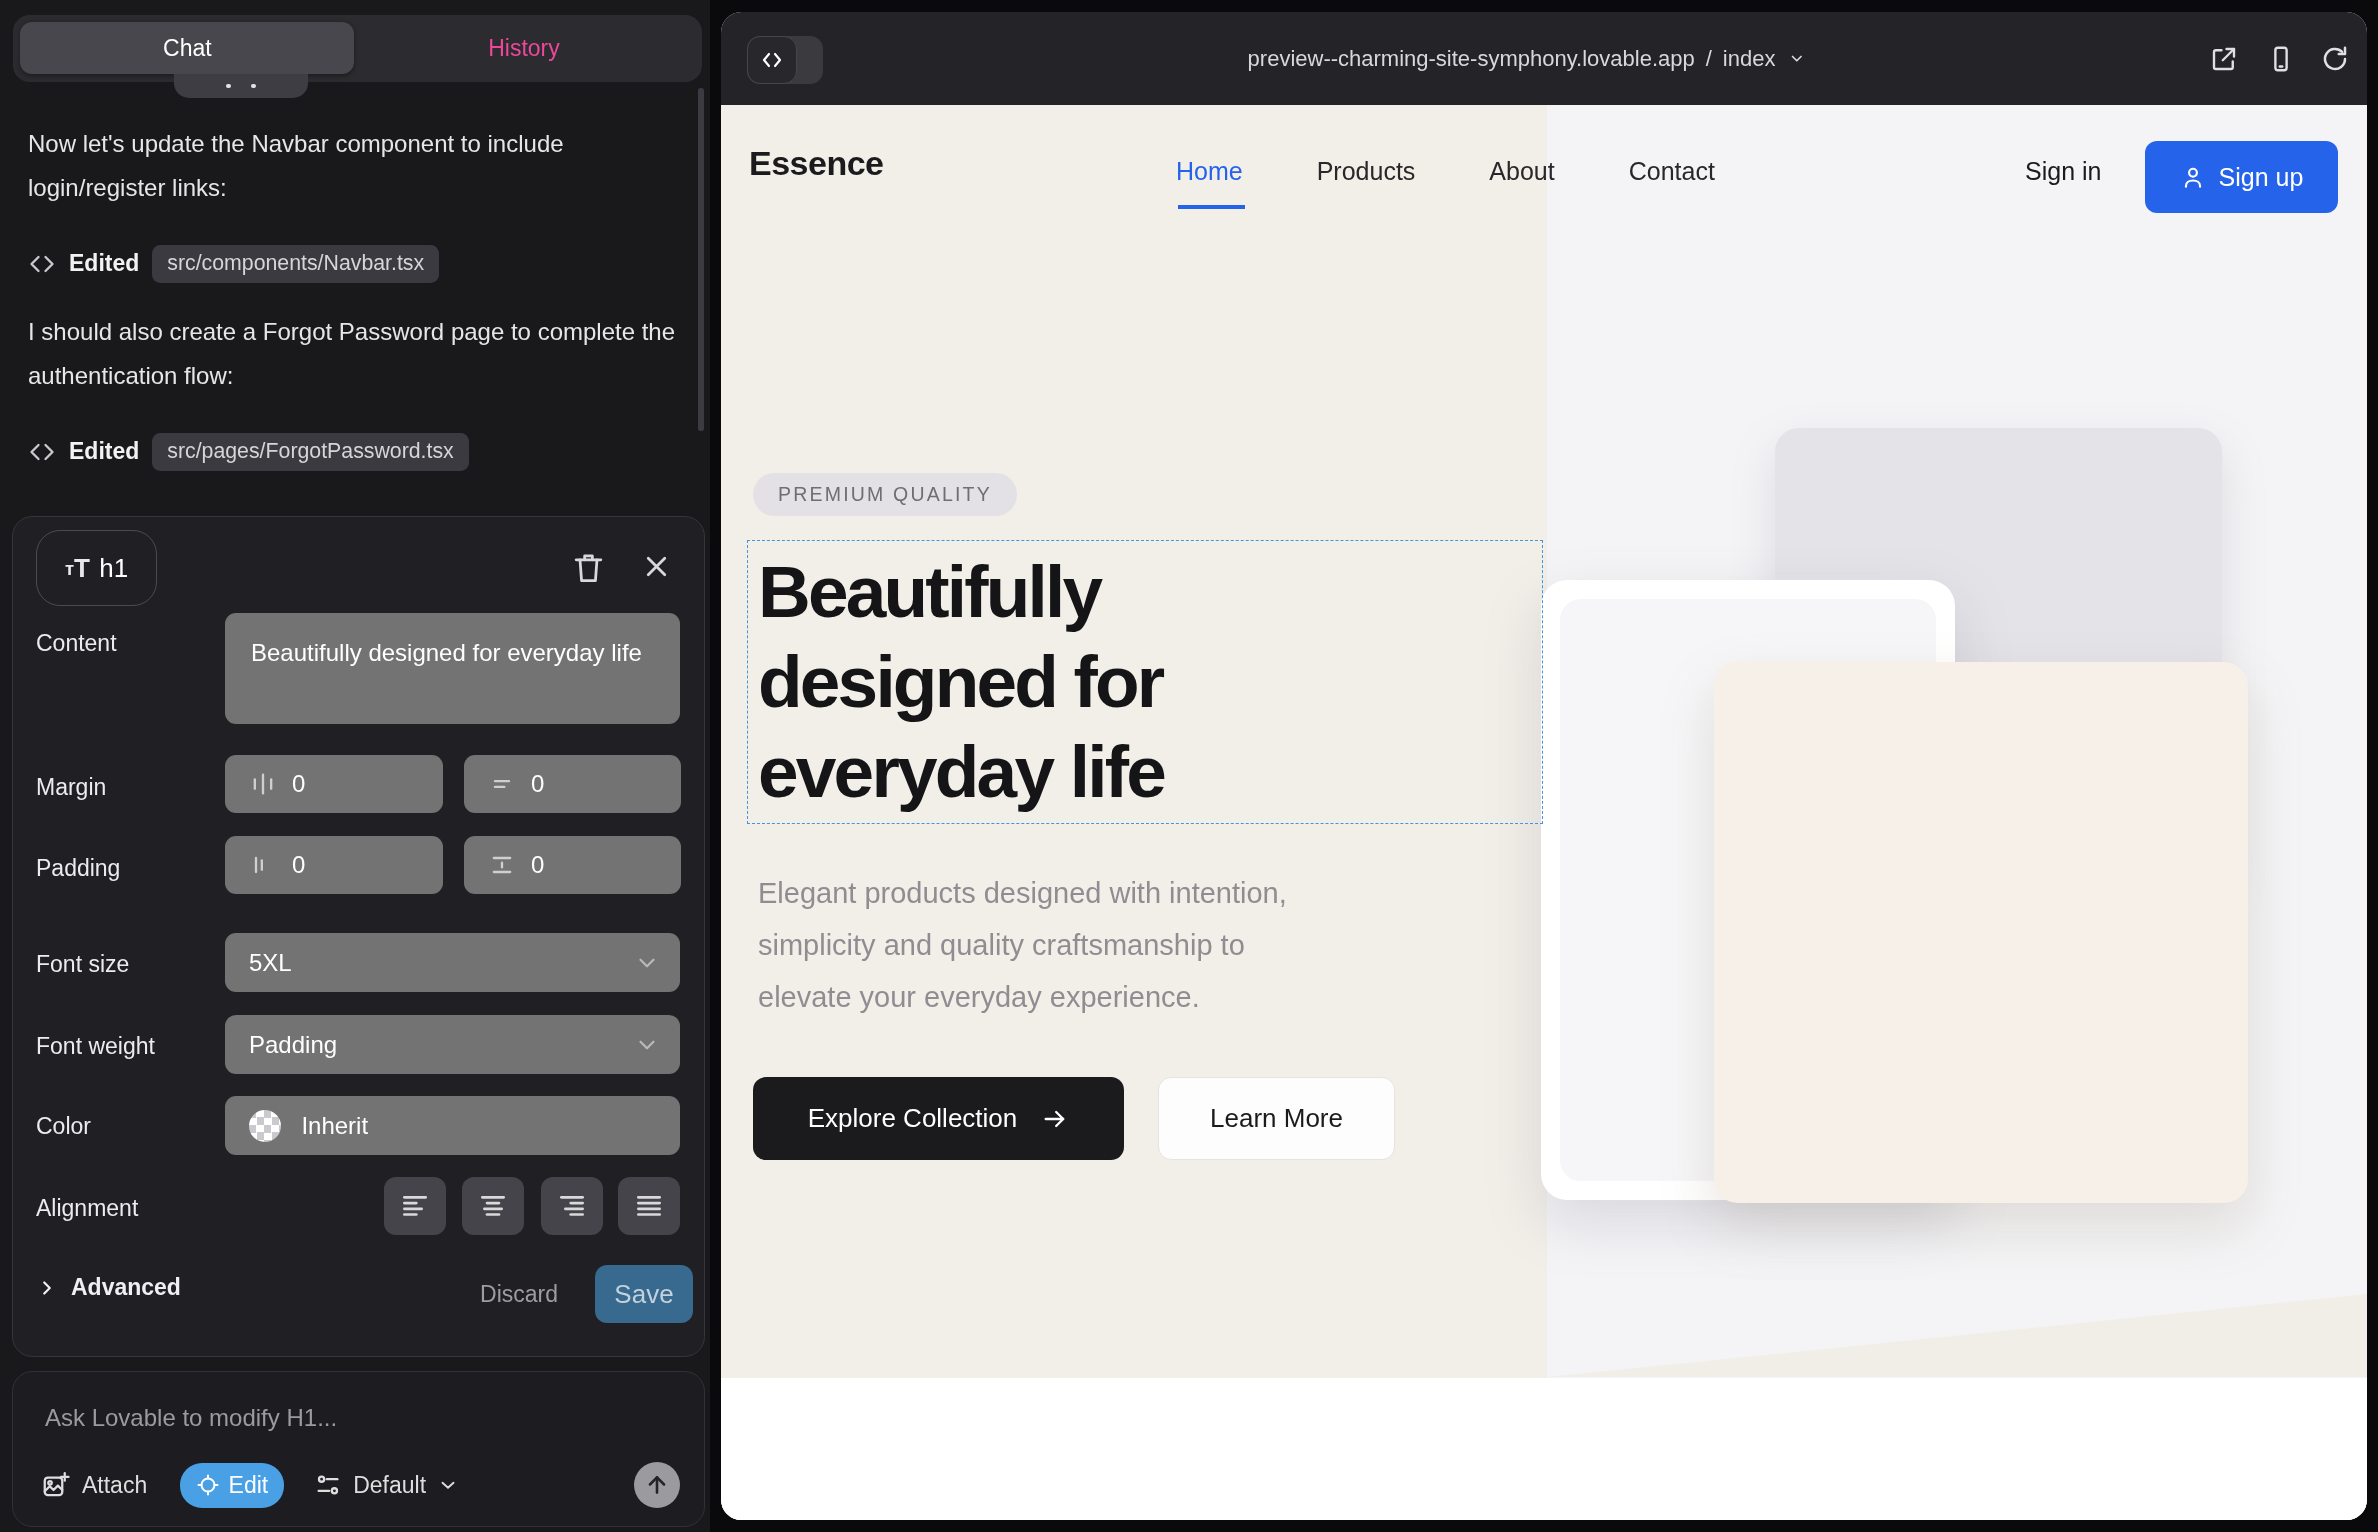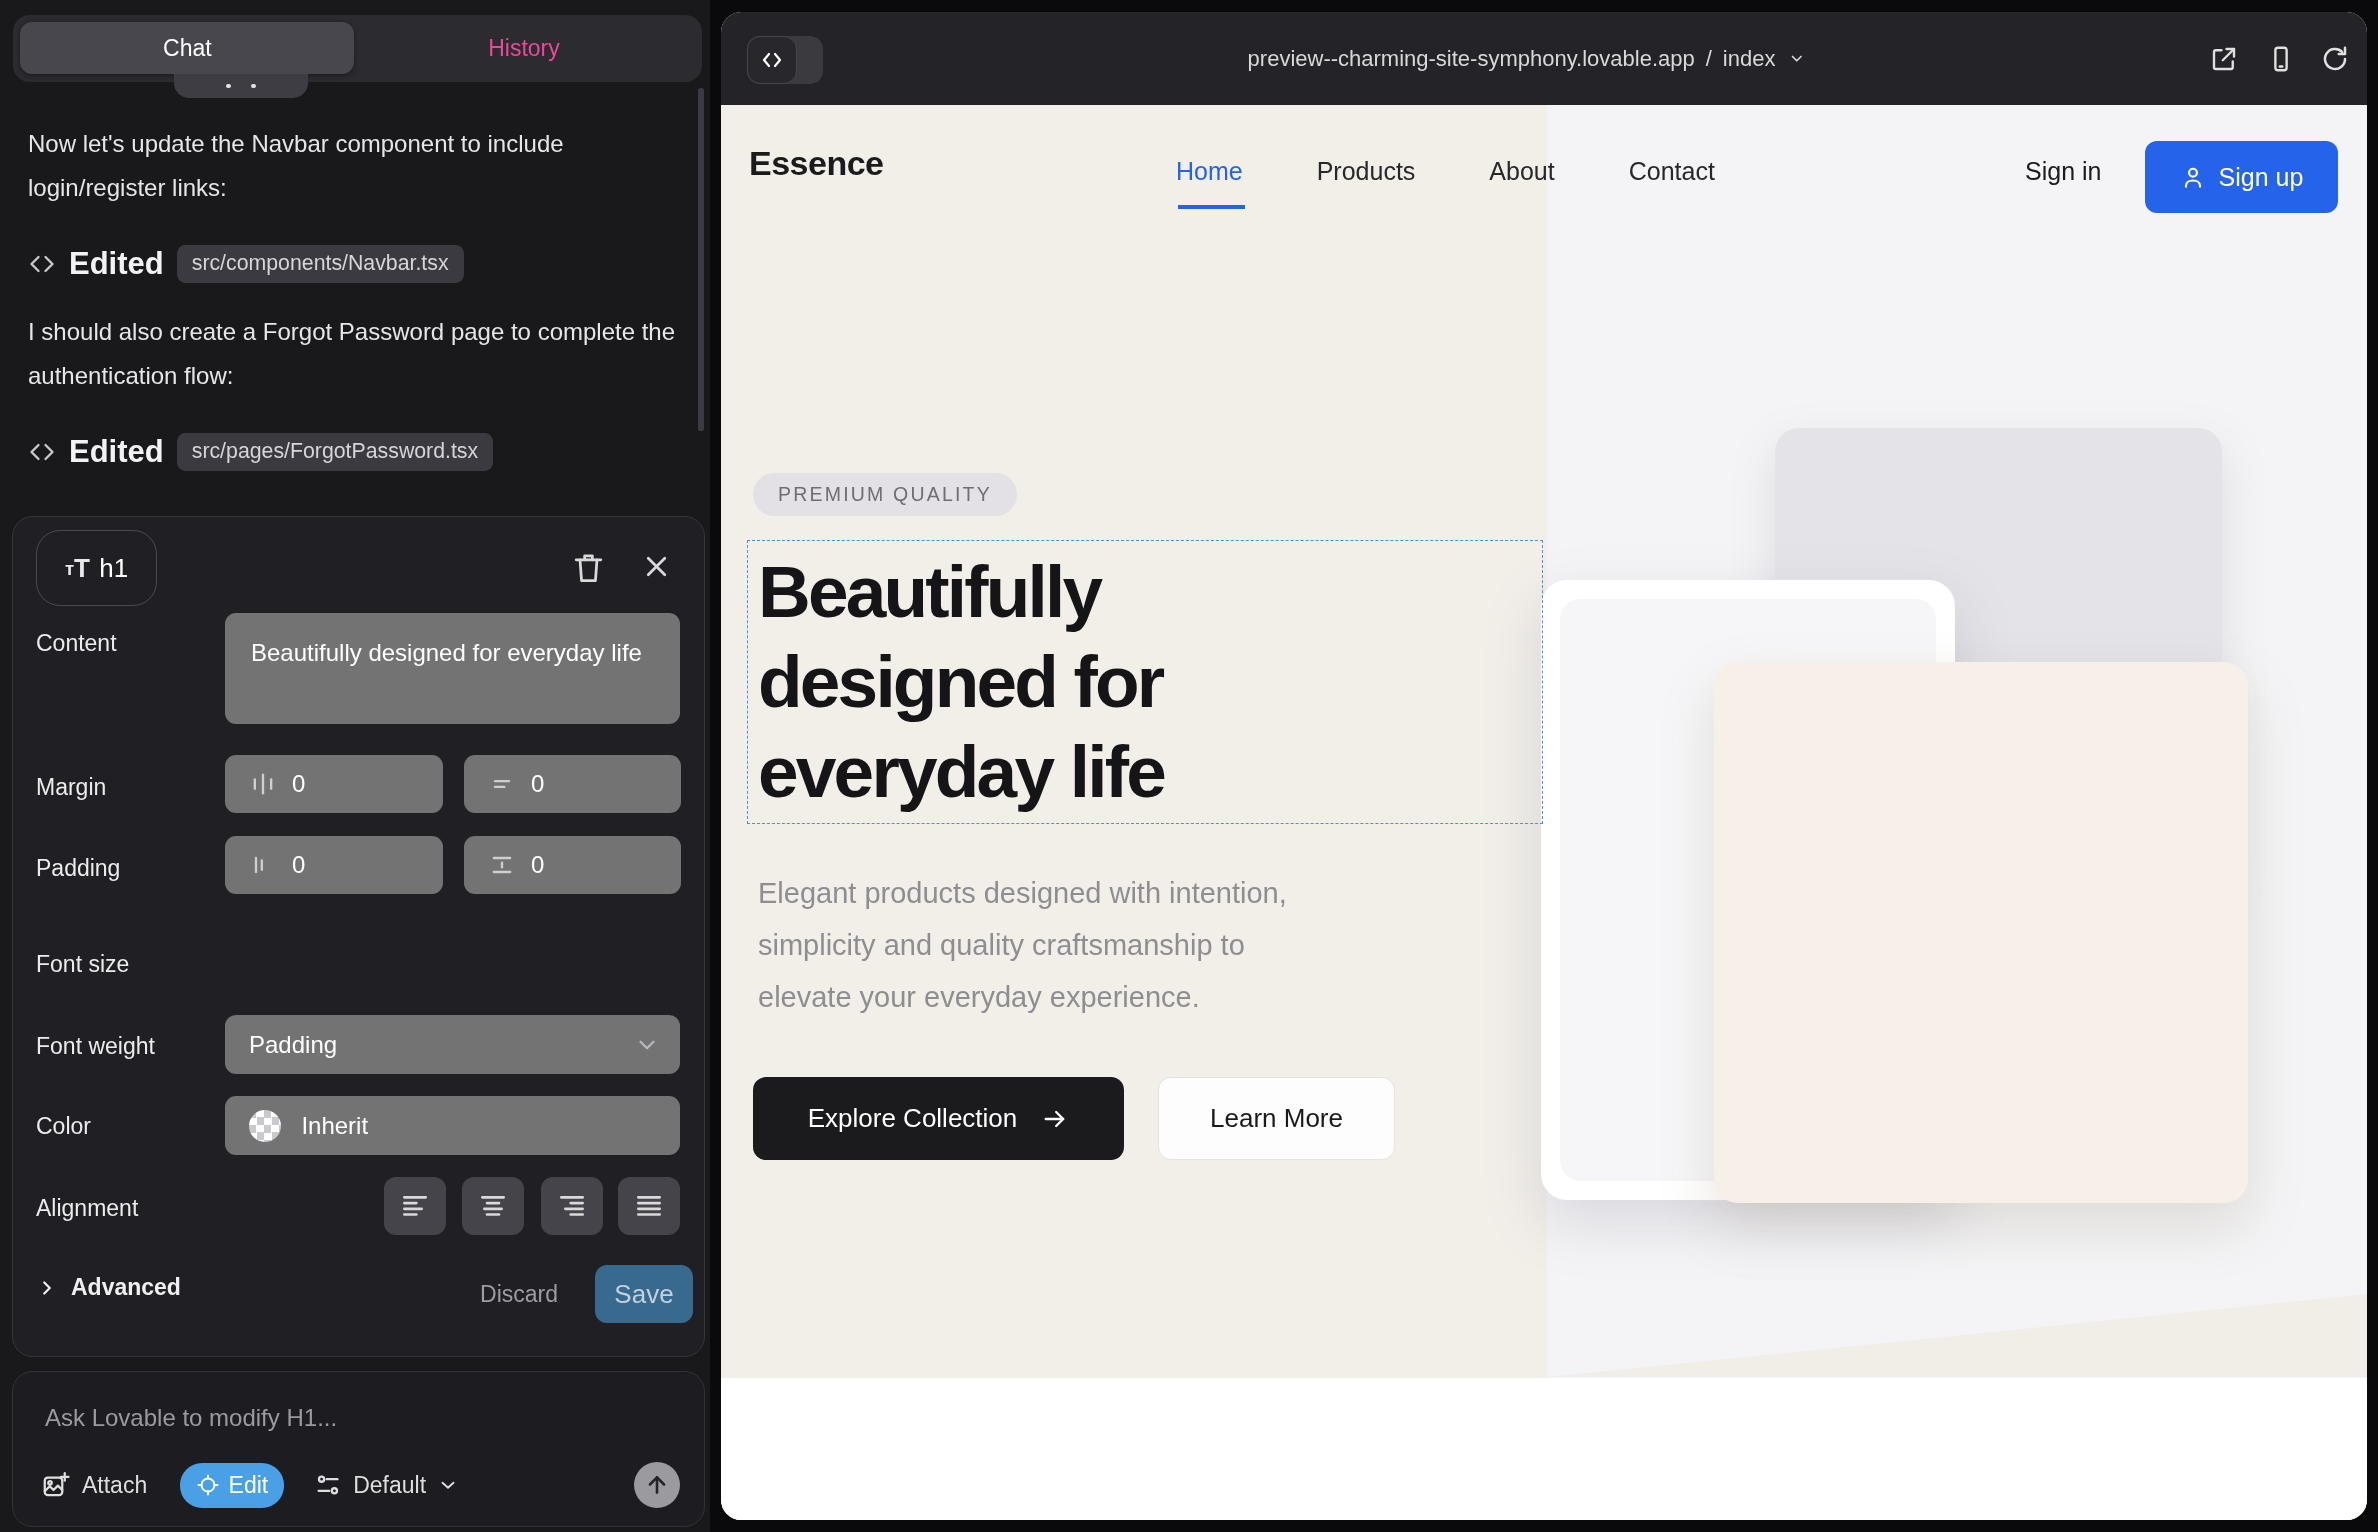--- a/index.html
+++ b/index.html
@@ -17,21 +17,21 @@
        font-size:23px;color:#ec4899;}
   .tab.active{left:7.4px;width:334px;background:#47474d;color:#ffffff;box-shadow:0 1.9px 5.6px rgba(0,0,0,.35);}
   .tab.inactive{left:341px;width:340px;}
   .dots-pill{left:174px;top:74px;width:134px;height:24px;background:#3d3d43;border-radius:0 0 15px 15px;
              display:flex;align-items:center;justify-content:center;gap:20.4px;}
   .dots-pill i{width:4.6px;height:4.6px;border-radius:50%;background:#e3e3e6;}
 
   .msg{left:28px;width:654px;font-size:24px;line-height:44px;color:#e6e6e8;}
   .edited-row{left:28px;height:45px;display:flex;align-items:center;gap:13px;}
   .edited-row .code-ic{color:#c9c9cd;}
-  .edited-label{font-size:31px;font-weight:700;color:#f2f2f4;}
+  .edited-label{font-size:23px;font-weight:700;color:#f2f2f4;}
   .file-chip{background:#3a3a40;border-radius:8.3px;padding:6.5px 15px;font-size:21.3px;color:#d6d6d9;}
 
   
   .editor{left:12px;top:516px;width:693px;height:841px;background:#202024;border:1.9px solid #35353b;border-radius:20.4px;box-sizing:border-box;}
   .tag-badge{left:23px;top:13px;width:119px;height:74px;border:1.9px solid #4a4a50;border-radius:24px;
              display:flex;align-items:center;justify-content:center;gap:9.3px;color:#fff;}
   .tT{display:flex;align-items:flex-end;color:#e8e8ea;font-weight:600;}
   .tT .sm{font-size:18.6px;line-height:26px;}
   .tT .lg{font-size:26px;line-height:28px;}
   .tag-name{font-size:26px;color:#fff;}
@@ -205,20 +205,30 @@
             <svg width="28" height="28" viewBox="0 0 24 24" fill="none" stroke="currentColor" stroke-width="2" stroke-linecap="round">
               <path d="M5 6h14"></path>
               <path d="M5 18h14"></path>
               <path d="M12 10v4"></path>
             </svg>
         <span class="val" style="margin-left:15px;">0</span>
           </span>
       </div>
 
       <div class="abs fld-label" style="top:434px;">Font size</div>
+      <div class="abs field" style="left:212px;top:416px;width:455px;height:59px;">
+        <span class="ph">
+            <span class="val">5XL</span>
+          </span>
+        <span class="chev">
+          <svg width="26" height="26" viewBox="0 0 24 24" fill="none" stroke="currentColor" stroke-width="2" stroke-linecap="round" stroke-linejoin="round">
+              <polyline points="6 9 12 15 18 9"></polyline>
+            </svg>
+          </span>
+      </div>
 
       <div class="abs fld-label" style="top:516px;">Font weight</div>
       <div class="abs field" style="left:212px;top:498px;width:455px;height:59px;">
         <span class="ph">
             <span class="val">Padding</span>
           </span>
         <span class="chev">
           <svg width="26" height="26" viewBox="0 0 24 24" fill="none" stroke="currentColor" stroke-width="2" stroke-linecap="round" stroke-linejoin="round">
               <polyline points="6 9 12 15 18 9"></polyline>
             </svg>

